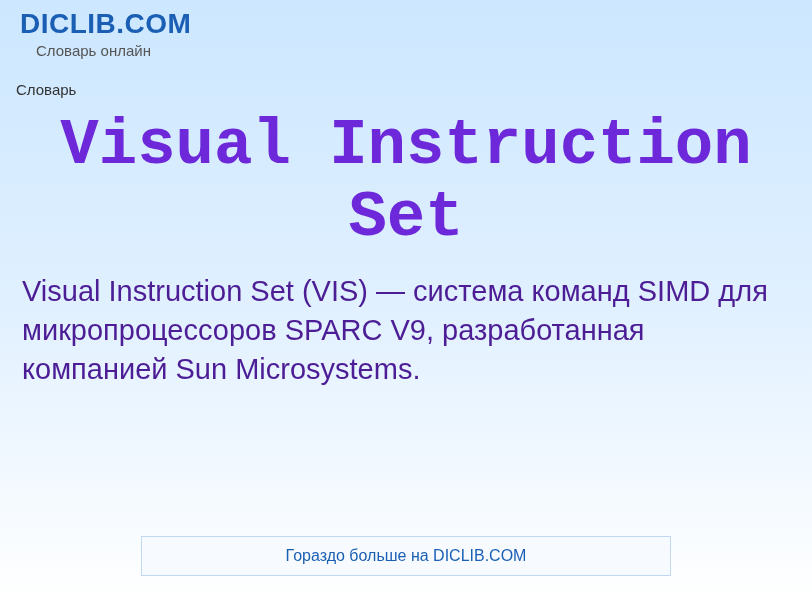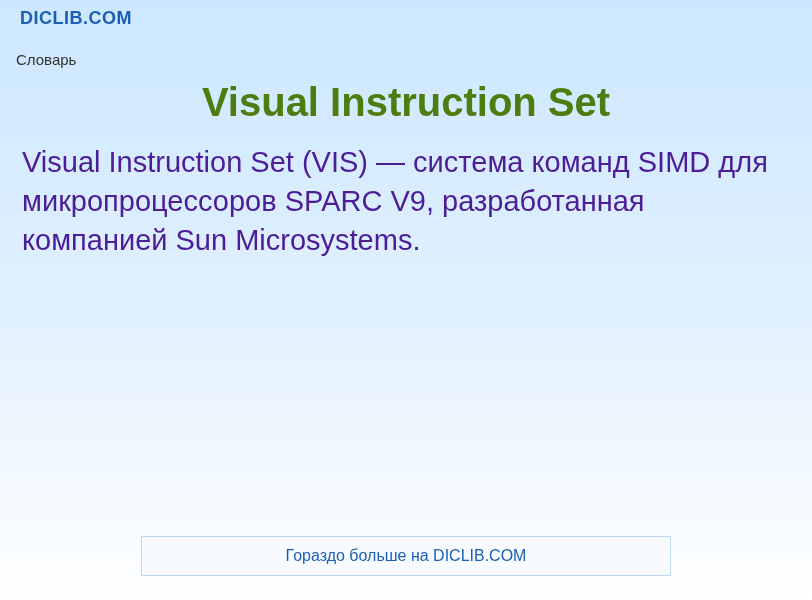--- a/index.html
+++ b/index.html
@@ -12,41 +12,42 @@
       height: 600px;
       background: linear-gradient(180deg, #cce7ff 0%, #e0f0ff 50%, #ffffff 100%);
       font-family: Arial, Helvetica, sans-serif;
       position: relative;
     }
     .header {
       padding: 8px 20px 4px 20px;
     }
     .site-name {
       color: #1a5fb4;
-      font-size: 18px;
+      font-size: 28px;
       font-weight: bold;
       letter-spacing: 0.5px;
     }
     .tagline {
       color: #555;
       font-size: 15px;
       margin-left: 16px;
       margin-top: 2px;
     }
     .language {
       color: #333;
       font-size: 15px;
       margin: 18px 0 0 16px;
     }
     .title {
-      color: #4d7c0f;
-      font-size: 40px;
+      color: #6d28d9;
+      font-size: 64px;
       font-weight: bold;
       text-align: center;
       margin: 12px 0 18px 0;
+      font-family: Liberation Mono, monospace;
     }
     .body-text {
       color: #4c1d95;
       font-size: 29px;
       line-height: 1.35;
       padding: 0 22px;
     }
     .footer-link {
       position: absolute;
       bottom: 24px;
@@ -60,20 +61,21 @@
       text-align: center;
       padding: 10px 0;
       cursor: pointer;
     }
   </style>
 </head>
 <body>
 
 <div class="header">
   <div class="site-name">DICLIB.COM</div>
+  <div class="tagline">Словарь онлайн</div>
 </div>
 
 <div class="language">Словарь</div>
 
 <h1 class="title">Visual Instruction Set</h1>
 
 <div class="body-text">Visual Instruction Set (VIS) — система команд SIMD для микропроцессоров SPARC V9, разработанная компанией Sun Microsystems.</div>
 
 <div class="footer-link">Гораздо больше на DICLIB.COM</div>
 

